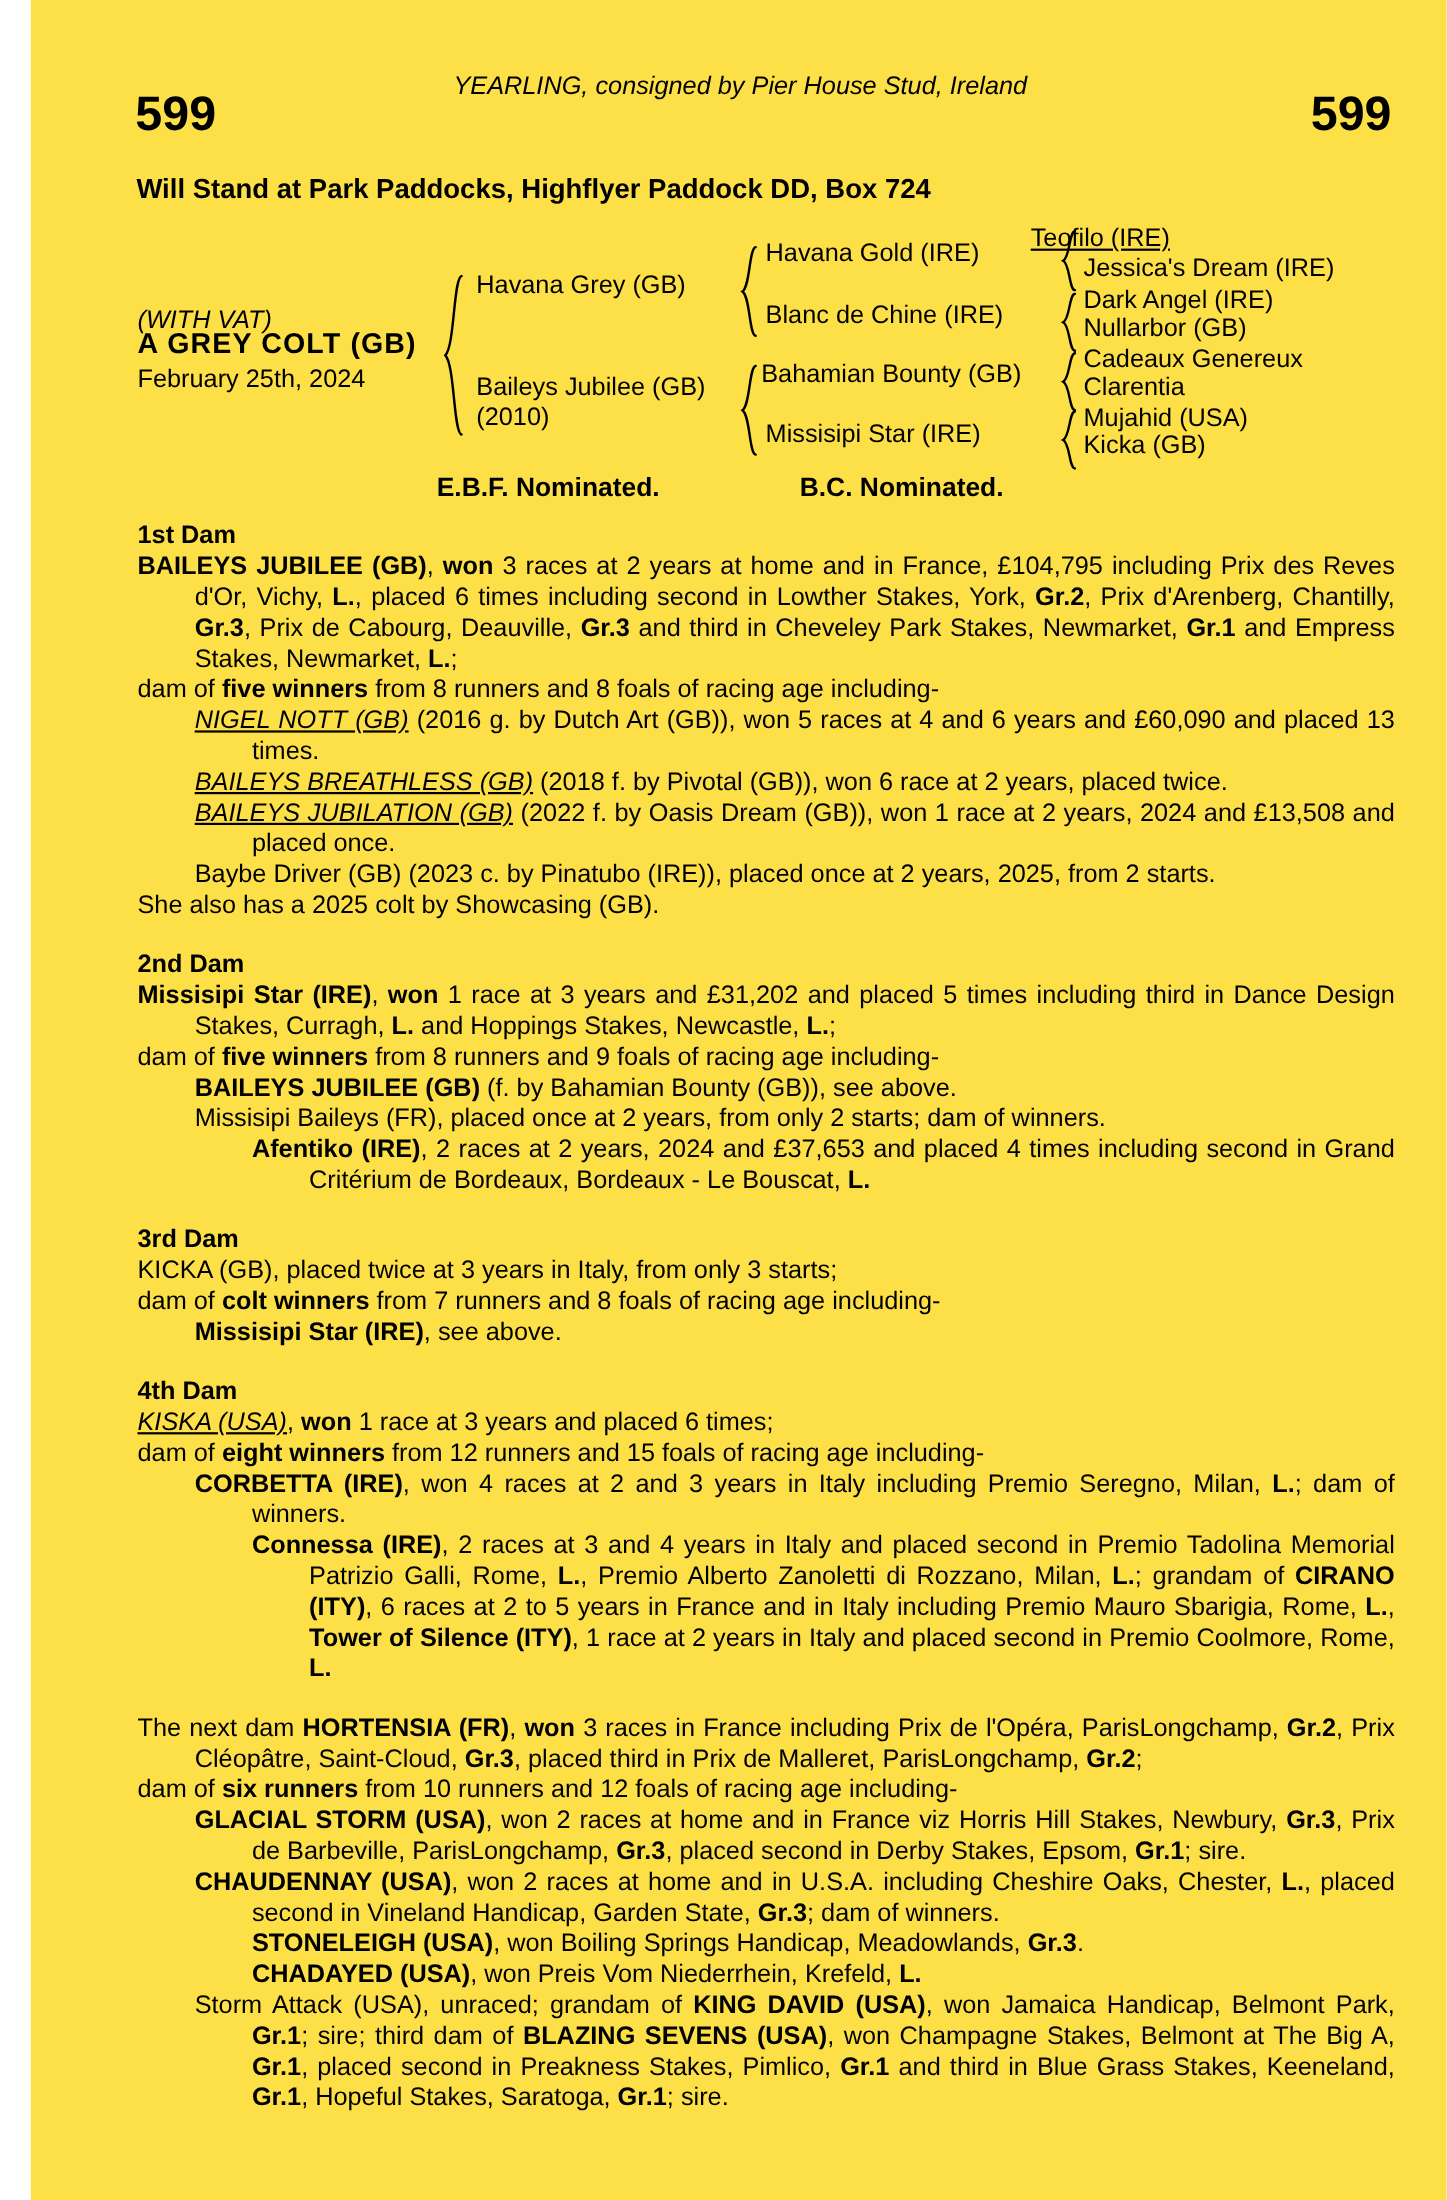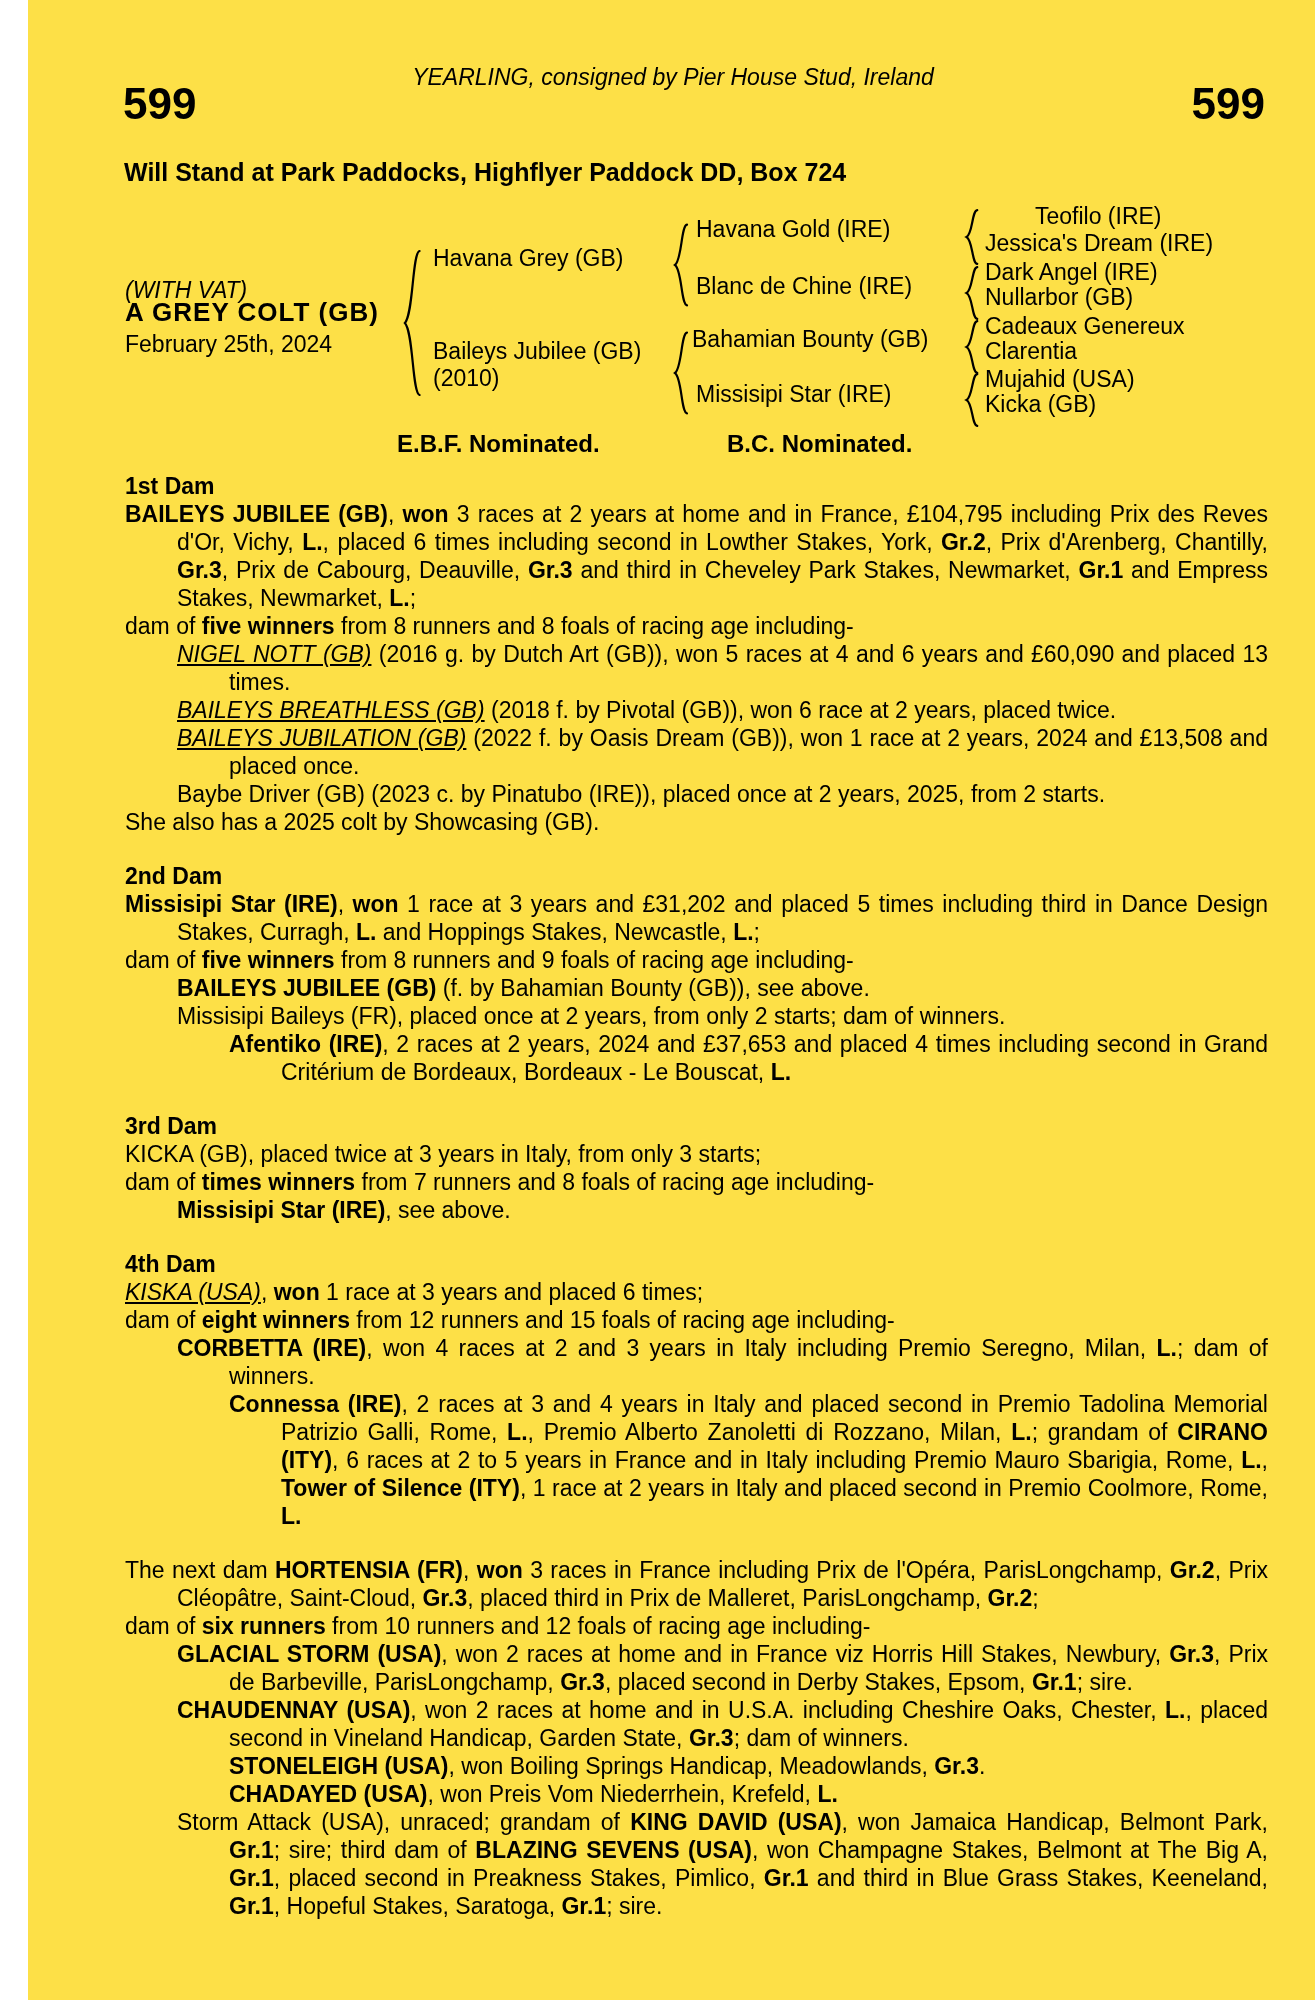--- a/index.html
+++ b/index.html
@@ -18,21 +18,21 @@
   .vat{left:97px;top:82px;font-style:italic;}
   .colt-title{left:97px;top:104px;font-weight:bold;font-size:26px;letter-spacing:1px;}
   .foal-date{left:97px;top:136px;}
   .g1s{left:405px;top:50px;}
   .g1d{left:405px;top:143px;}
   .g1dy{left:405px;top:170px;}
   .g2a{left:668px;top:21px;}
   .g2b{left:668px;top:78px;}
   .g2c{left:664px;top:131px;}
   .g2d{left:668px;top:186px;}
-  .gg0{left:1007px;top:8px;}
+  .gg0{left:909px;top:8px;text-decoration:underline;}
   .gg1{left:957px;top:35px;}
   .gg2{left:957px;top:64px;}
   .gg3{left:957px;top:89px;}
   .gg4{left:957px;top:118px;}
   .gg5{left:957px;top:143px;}
   .gg6{left:957px;top:171px;}
   .gg7{left:957px;top:196px;}
   .brace{position:absolute;}
   .nominations{position:absolute;top:430px;left:0;width:1315px;height:30px;
     font-weight:bold;font-size:24px;}
@@ -124,21 +124,21 @@
         <div class="sec-heading">2nd Dam</div>
         <div class="para ind0"><span class="b">Missisipi Star (IRE)</span><span>, </span><span class="b">won</span><span> 1 race at 3 years and £31,202 and placed 5 times including third in Dance Design Stakes, Curragh, </span><span class="b">L.</span><span> and Hoppings Stakes, Newcastle, </span><span class="b">L.</span><span>;</span></div>
         <div class="para ind0"><span>dam of </span><span class="b">five winners</span><span> from 8 runners and 9 foals of racing age including-</span></div>
         <div class="para ind1"><span class="b">BAILEYS JUBILEE (GB)</span><span> (f. by Bahamian Bounty (GB)), see above.</span></div>
         <div class="para ind1"><span>Missisipi Baileys (FR), placed once at 2 years, from only 2 starts; dam of winners.</span></div>
         <div class="para ind2"><span class="b">Afentiko (IRE)</span><span>, 2 races at 2 years, 2024 and £37,653 and placed 4 times including second in Grand Critérium de Bordeaux, Bordeaux - Le Bouscat, </span><span class="b">L.</span></div>
       </div>
       <div class="section">
         <div class="sec-heading">3rd Dam</div>
         <div class="para ind0"><span>KICKA (GB), placed twice at 3 years in Italy, from only 3 starts;</span></div>
-        <div class="para ind0"><span>dam of </span><span class="b">times winners</span><span> from 7 runners and 8 foals of racing age including-</span></div>
+        <div class="para ind0"><span>dam of </span><span class="b">colt winners</span><span> from 7 runners and 8 foals of racing age including-</span></div>
         <div class="para ind1"><span class="b">Missisipi Star (IRE)</span><span>, see above.</span></div>
       </div>
       <div class="section">
         <div class="sec-heading">4th Dam</div>
         <div class="para ind0"><span class="i">KISKA (USA)</span><span>, </span><span class="b">won</span><span> 1 race at 3 years and placed 6 times;</span></div>
         <div class="para ind0"><span>dam of </span><span class="b">eight winners</span><span> from 12 runners and 15 foals of racing age including-</span></div>
         <div class="para ind1"><span class="b">CORBETTA (IRE)</span><span>, won 4 races at 2 and 3 years in Italy including Premio Seregno, Milan, </span><span class="b">L.</span><span>; dam of winners.</span></div>
         <div class="para ind2"><span class="b">Connessa (IRE)</span><span>, 2 races at 3 and 4 years in Italy and placed second in Premio Tadolina Memorial Patrizio Galli, Rome, </span><span class="b">L.</span><span>, Premio Alberto Zanoletti di Rozzano, Milan, </span><span class="b">L.</span><span>; grandam of </span><span class="b">CIRANO (ITY)</span><span>, 6 races at 2 to 5 years in France and in Italy including Premio Mauro Sbarigia, Rome, </span><span class="b">L.</span><span>, </span><span class="b">Tower of Silence (ITY)</span><span>, 1 race at 2 years in Italy and placed second in Premio Coolmore, Rome, </span><span class="b">L.</span></div>
       </div>
       <div class="section">

